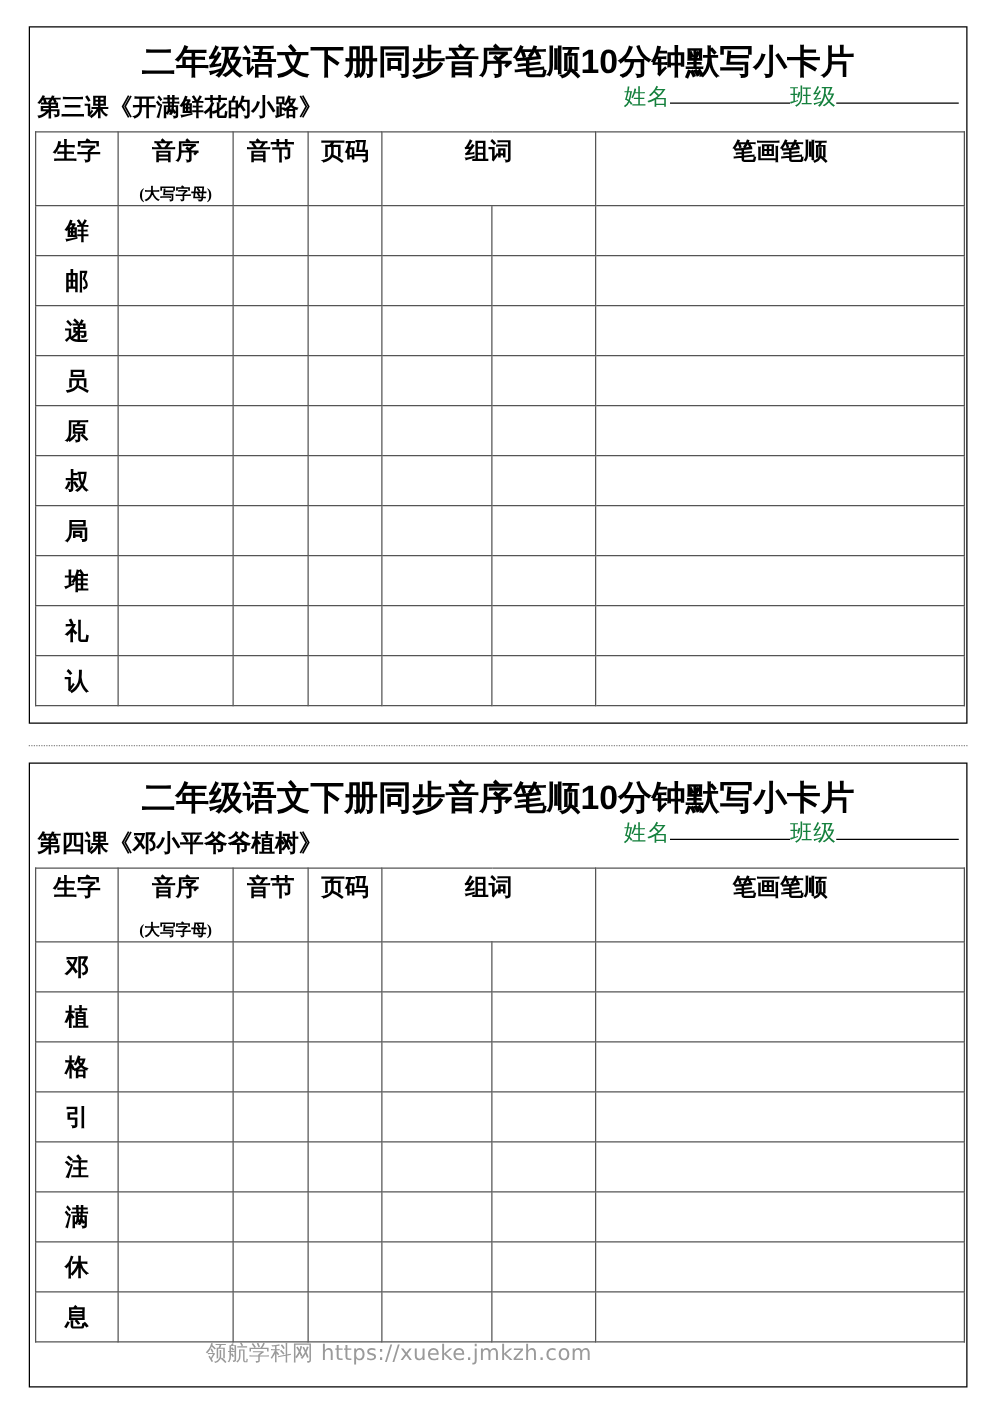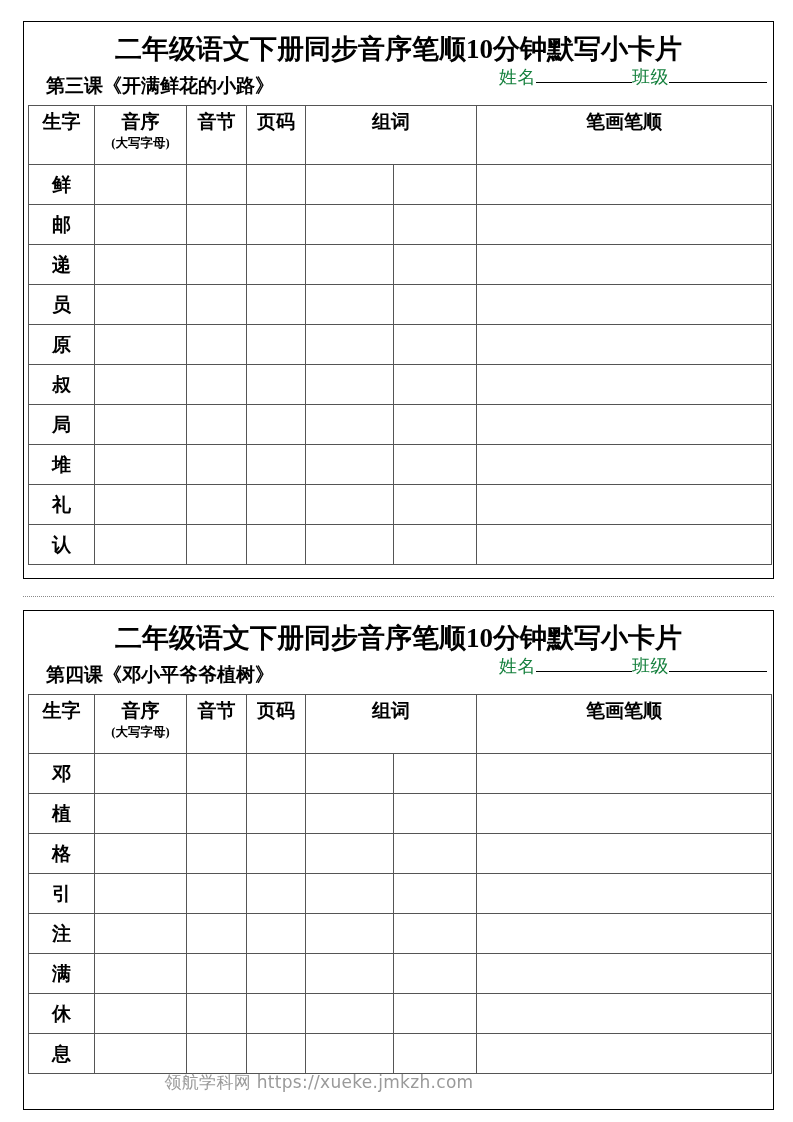--- a/index.html
+++ b/index.html
@@ -38,37 +38,37 @@
   .card-inner {
     position: relative;
     padding: 0 4px;
     box-sizing: border-box;
     height: 100%;
   }
 
   
   .card-title {
     text-align: center;
-    font-family: Liberation Serif, serif;
+    font-family: Liberation Sans, sans-serif;
     font-weight: bold;
     font-size: 27px;
     letter-spacing: 0px;
     line-height: 40px;
     padding-top: 7px;
     white-space: nowrap;
   }
 
   
   .meta-row {
     position: relative;
     height: 36px;
   }
   .lesson {
     position: absolute;
-    left: 18px;
+    left: 2px;
     top: 4px;
     font-family: "Liberation Sans", "DejaVu Sans", sans-serif;
     font-weight: bold;
     font-size: 19px;
     white-space: nowrap;
   }
   .namefields {
     position: absolute;
     right: 2px;
     top: -4px;
@@ -111,21 +111,21 @@
   .th-stack {
     display: flex;
     flex-direction: column;
     align-items: center;
     justify-content: flex-start;
     height: 58px;
     padding-top: 6px;
     box-sizing: border-box;
   }
   .th-main { font-size: 19px; }
-  .th-sub  { font-size: 12.5px; margin-top: 4px; font-weight: bold; }
+  .th-sub  { font-size: 12.5px; margin-top: 16px; font-weight: bold; }
 
   table.sheet tbody td { height: 39px; }
   td.ch {
     font-family: "Liberation Sans", "DejaVu Sans", sans-serif;
     font-weight: bold;
     font-size: 19px;
   }
 
   
   col.c-ch   { width: 66px; }

